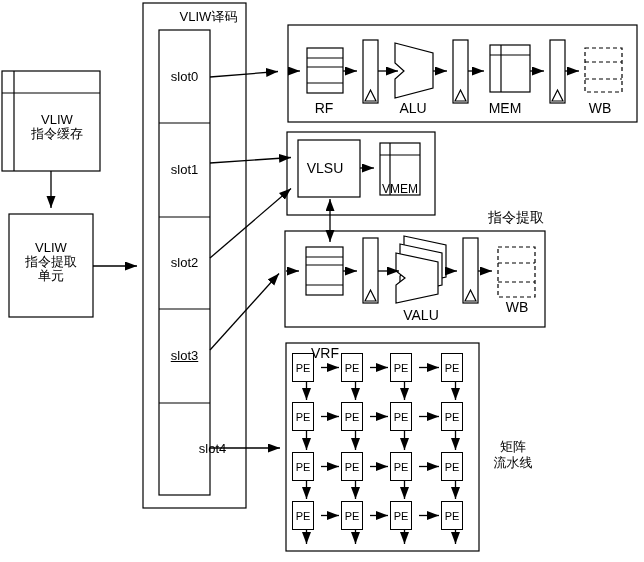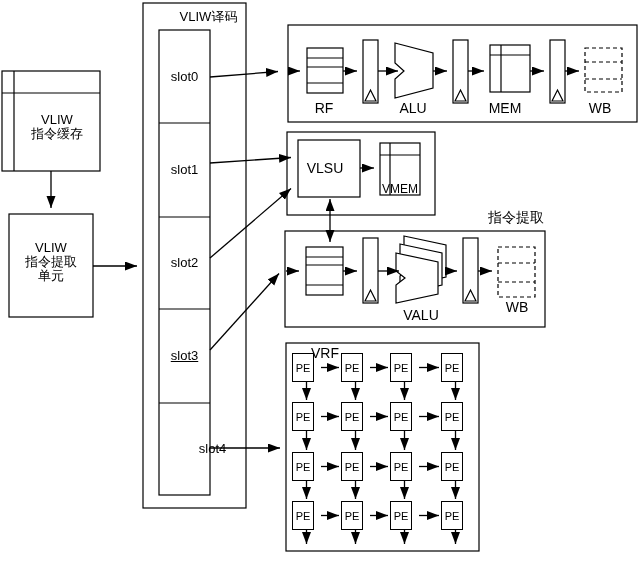--- a/index.html
+++ b/index.html
@@ -211,20 +211,22 @@
   <div class="lbl center f14" style="left:580px;top:101px;width:40px;">WB</div>
 
   <div class="lbl center f14" style="left:294px;top:161px;width:62px;">VLSU</div>
   <div class="lbl center f12" style="left:378px;top:183px;width:44px;">VMEM</div>
 
   <div class="lbl right f14" style="left:420px;top:210px;width:124px;">指令提取</div>
   <div class="lbl center f14" style="left:305px;top:300px;width:40px;margin-top:46px;">VRF</div>
   <div class="lbl center f14" style="left:398px;top:308px;width:46px;">VALU</div>
   <div class="lbl center f14" style="left:497px;top:300px;width:40px;">WB</div>
 
+  <div class="lbl center pre title16" style="left:482px;top:439px;width:62px;">矩阵
+流水线</div>
 
   <div class="pe" style="left:292px;top:353px;">PE</div>
   <div class="pe" style="left:341px;top:353px;">PE</div>
   <div class="pe" style="left:390px;top:353px;">PE</div>
   <div class="pe" style="left:441px;top:353px;">PE</div>
   <div class="pe" style="left:292px;top:402px;">PE</div>
   <div class="pe" style="left:341px;top:402px;">PE</div>
   <div class="pe" style="left:390px;top:402px;">PE</div>
   <div class="pe" style="left:441px;top:402px;">PE</div>
   <div class="pe" style="left:292px;top:452px;">PE</div>

